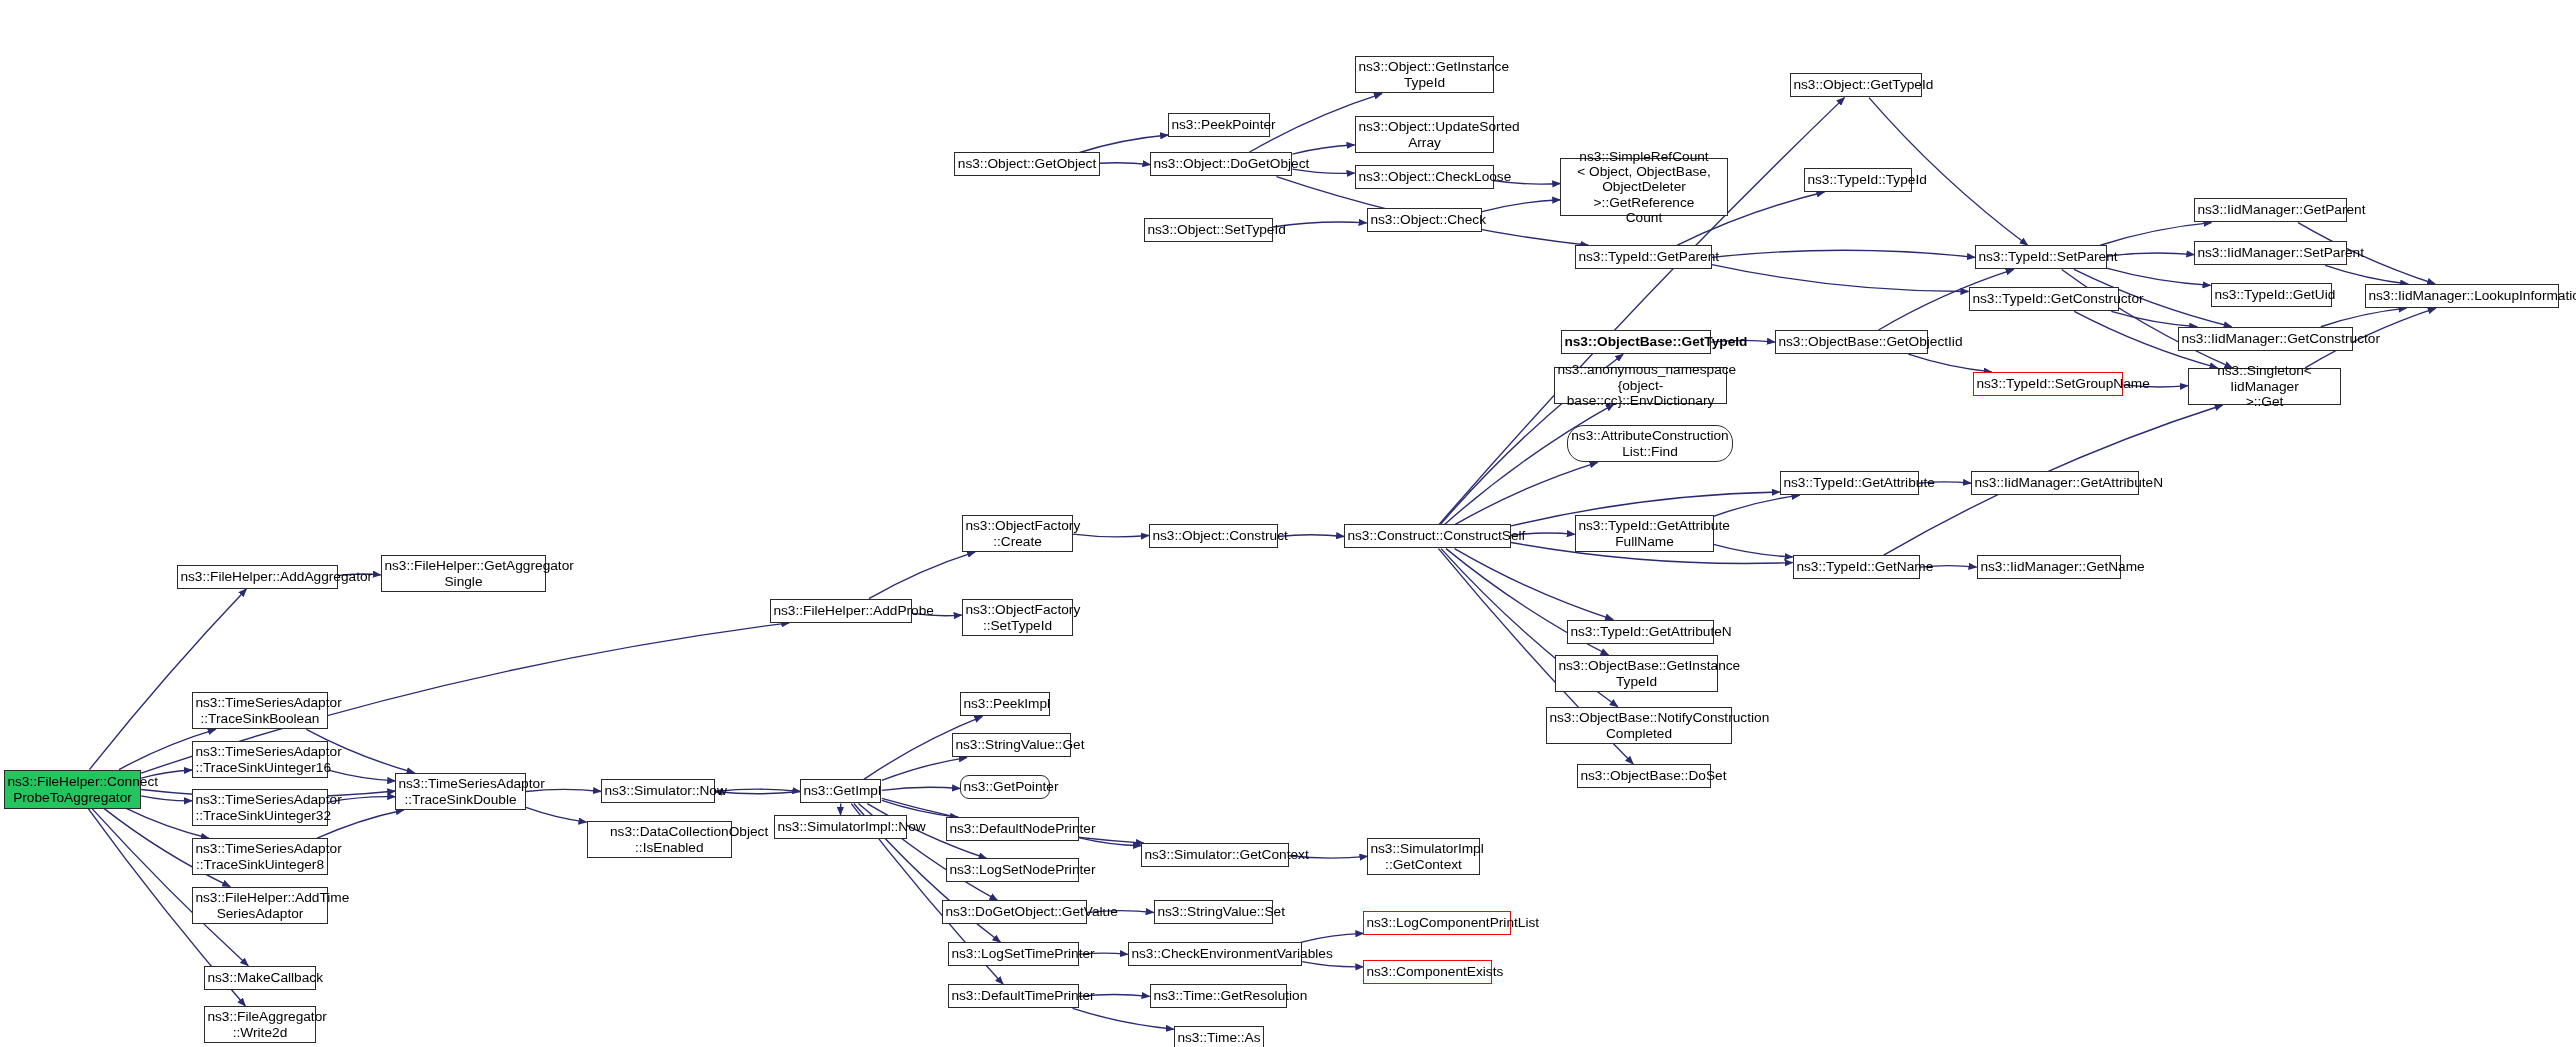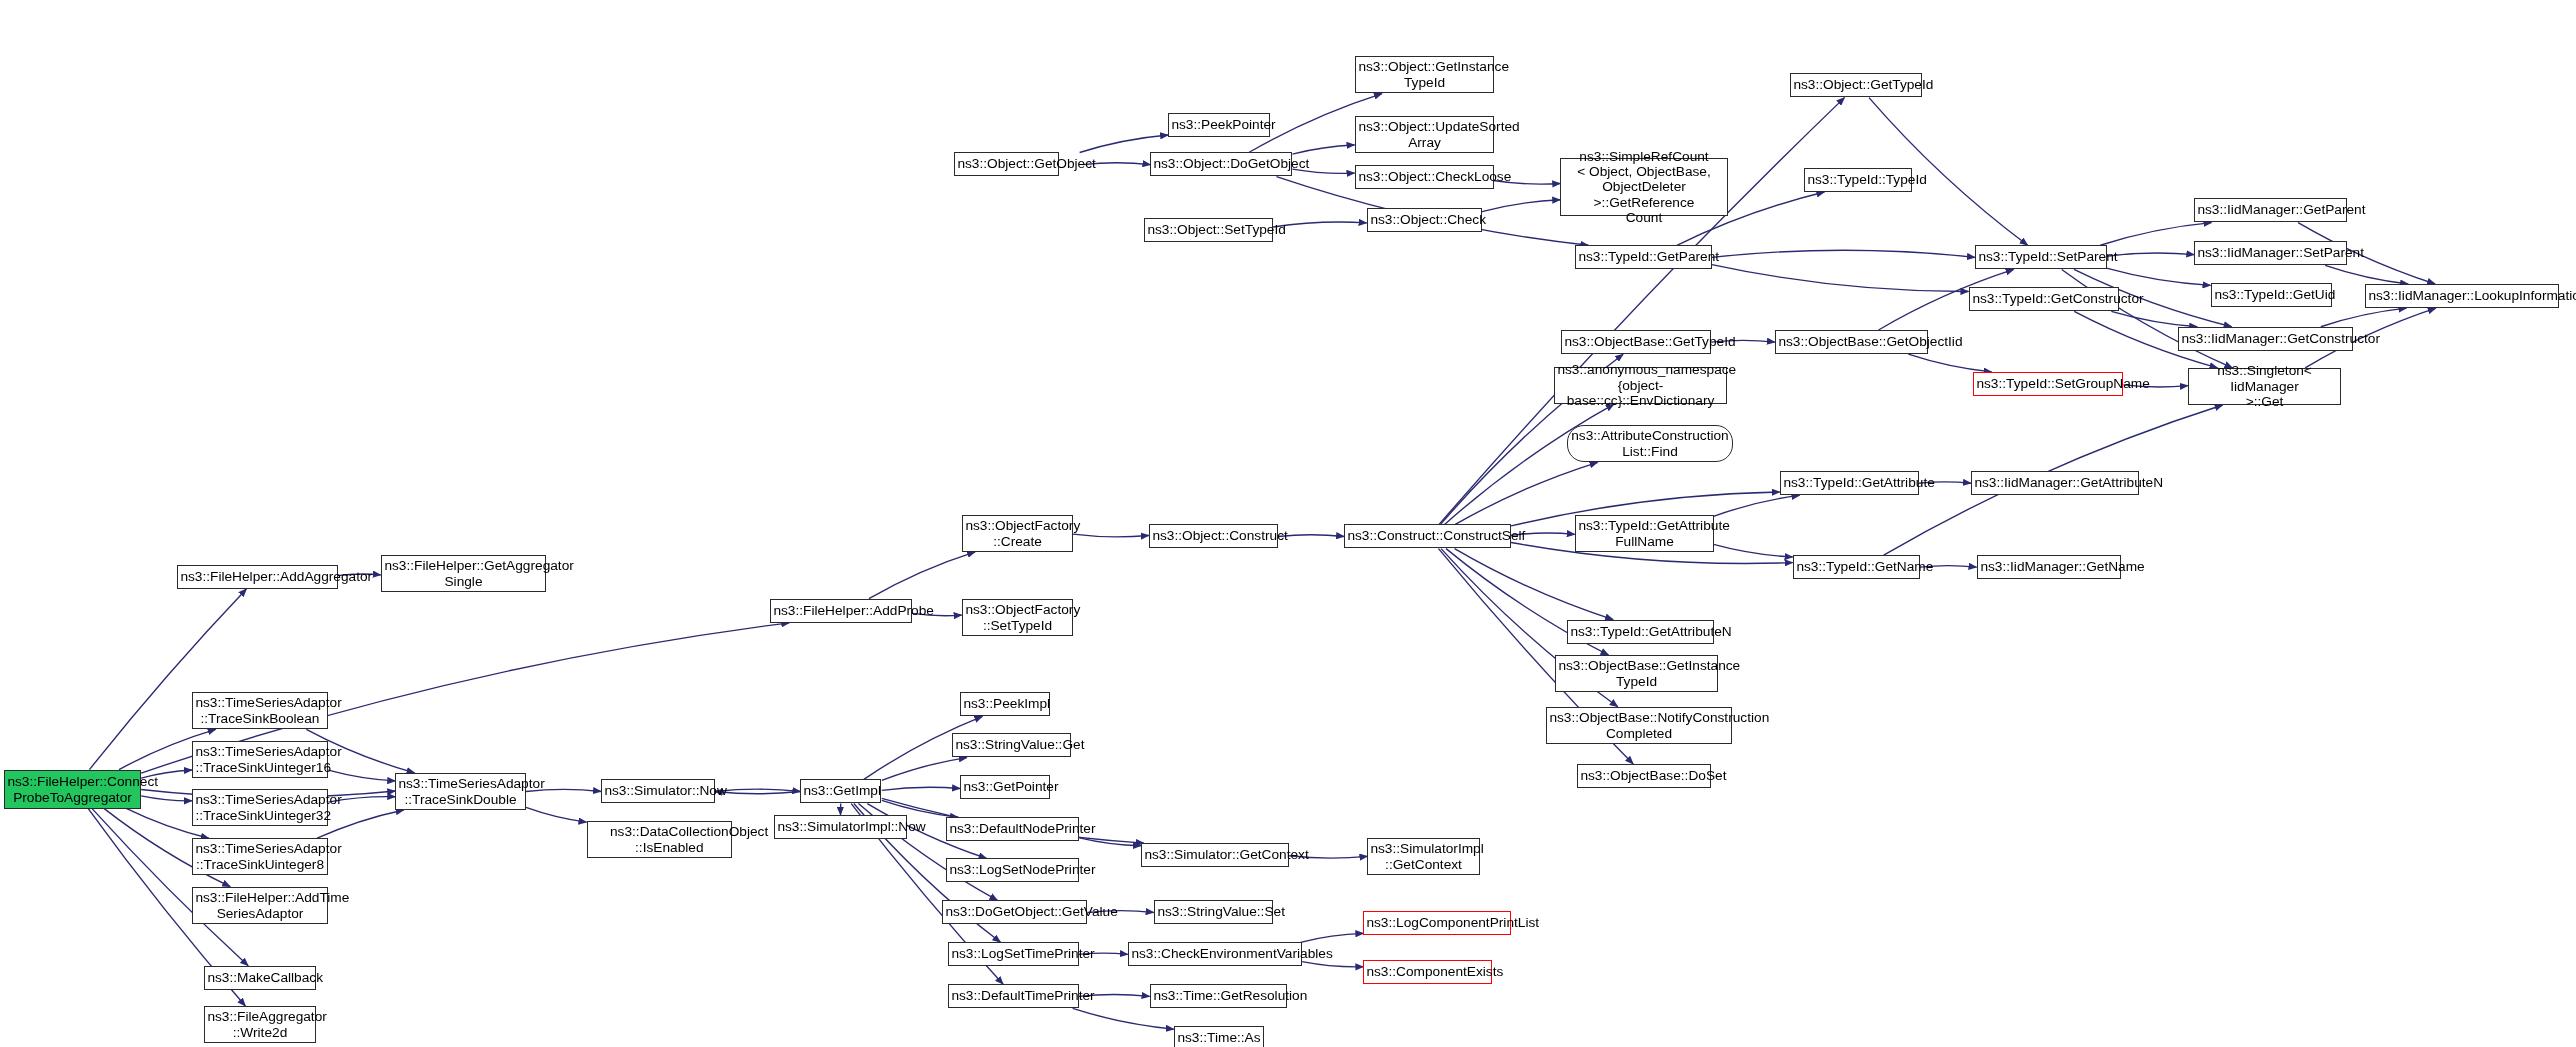--- a/index.html
+++ b/index.html
@@ -133,21 +133,21 @@
 ::Write2d</span></div>
       <div class="node" style="left: 395px; top: 773px; width: 131px; height: 37px;"><span class="lbl">ns3::TimeSeriesAdaptor
 ::TraceSinkDouble</span></div>
       <div class="node" style="left: 587px; top: 821px; width: 145px; height: 37px; padding-left: 22px;"><span class="lbl">ns3::DataCollectionObject
 ::IsEnabled</span></div>
       <div class="node" style="left: 601px; top: 779px; width: 114px; height: 24px;"><span class="lbl">ns3::Simulator::Now</span></div>
       <div class="node" style="left: 774px; top: 815px; width: 133px; height: 24px;"><span class="lbl">ns3::SimulatorImpl::Now</span></div>
       <div class="node" style="left: 800px; top: 779px; width: 81px; height: 24px;"><span class="lbl">ns3::GetImpl</span></div>
       <div class="node" style="left: 960px; top: 692px; width: 90px; height: 24px;"><span class="lbl">ns3::PeekImpl</span></div>
       <div class="node" style="left: 952px; top: 733px; width: 119px; height: 24px;"><span class="lbl">ns3::StringValue::Get</span></div>
-      <div class="node" style="left: 960px; top: 775px; width: 90px; height: 24px;"><span class="lbl">ns3::GetPointer</span></div>
+      <div class="node" style="left: 960px; top: 775px; width: 90px; height: 24px; border-radius: 9px;"><span class="lbl">ns3::GetPointer</span></div>
       <div class="node" style="left: 946px; top: 817px; width: 133px; height: 24px;"><span class="lbl">ns3::DefaultNodePrinter</span></div>
       <div class="node" style="left: 946px; top: 858px; width: 133px; height: 24px;"><span class="lbl">ns3::LogSetNodePrinter</span></div>
       <div class="node" style="left: 942px; top: 900px; width: 145px; height: 24px;"><span class="lbl">ns3::DoGetObject::GetValue</span></div>
       <div class="node" style="left: 948px; top: 942px; width: 131px; height: 24px;"><span class="lbl">ns3::LogSetTimePrinter</span></div>
       <div class="node" style="left: 948px; top: 984px; width: 131px; height: 24px;"><span class="lbl">ns3::DefaultTimePrinter</span></div>
       <div class="node" style="left: 1141px; top: 843px; width: 148px; height: 24px;"><span class="lbl">ns3::Simulator::GetContext</span></div>
       <div class="node" style="left: 1367px; top: 838px; width: 113px; height: 37px;"><span class="lbl">ns3::SimulatorImpl
 ::GetContext</span></div>
       <div class="node" style="left: 1154px; top: 900px; width: 119px; height: 24px;"><span class="lbl">ns3::StringValue::Set</span></div>
       <div class="node" style="left: 1128px; top: 942px; width: 174px; height: 24px;"><span class="lbl">ns3::CheckEnvironmentVariables</span></div>
@@ -155,21 +155,21 @@
       <div class="node red" style="left: 1363px; top: 960px; width: 129px; height: 24px;"><span class="lbl">ns3::ComponentExists</span></div>
       <div class="node" style="left: 1150px; top: 984px; width: 137px; height: 24px;"><span class="lbl">ns3::Time::GetResolution</span></div>
       <div class="node" style="left: 1174px; top: 1026px; width: 90px; height: 24px;"><span class="lbl">ns3::Time::As</span></div>
       <div class="node" style="left: 770px; top: 599px; width: 142px; height: 24px;"><span class="lbl">ns3::FileHelper::AddProbe</span></div>
       <div class="node" style="left: 962px; top: 515px; width: 111px; height: 37px;"><span class="lbl">ns3::ObjectFactory
 ::Create</span></div>
       <div class="node" style="left: 962px; top: 599px; width: 111px; height: 37px;"><span class="lbl">ns3::ObjectFactory
 ::SetTypeId</span></div>
       <div class="node" style="left: 1149px; top: 524px; width: 129px; height: 24px;"><span class="lbl">ns3::Object::Construct</span></div>
       <div class="node" style="left: 1344px; top: 524px; width: 167px; height: 24px;"><span class="lbl">ns3::Construct::ConstructSelf</span></div>
-      <div class="node" style="left: 954px; top: 152px; width: 105px; height: 24px;"><span class="lbl">ns3::Object::GetObject</span></div>
+      <div class="node" style="left: 954px; top: 152px; width: 146px; height: 24px;"><span class="lbl">ns3::Object::GetObject</span></div>
       <div class="node" style="left: 1150px; top: 152px; width: 142px; height: 24px;"><span class="lbl">ns3::Object::DoGetObject</span></div>
       <div class="node" style="left: 1168px; top: 113px; width: 102px; height: 24px;"><span class="lbl">ns3::PeekPointer</span></div>
       <div class="node" style="left: 1144px; top: 218px; width: 129px; height: 24px;"><span class="lbl">ns3::Object::SetTypeId</span></div>
       <div class="node" style="left: 1355px; top: 56px; width: 139px; height: 37px;"><span class="lbl">ns3::Object::GetInstance
 TypeId</span></div>
       <div class="node" style="left: 1355px; top: 116px; width: 139px; height: 37px;"><span class="lbl">ns3::Object::UpdateSorted
 Array</span></div>
       <div class="node" style="left: 1355px; top: 165px; width: 139px; height: 24px;"><span class="lbl">ns3::Object::CheckLoose</span></div>
       <div class="node" style="left: 1367px; top: 208px; width: 115px; height: 24px;"><span class="lbl">ns3::Object::Check</span></div>
       <div class="node" style="left: 1560px; top: 158px; width: 168px; height: 58px;"><span class="lbl">ns3::SimpleRefCount
@@ -182,21 +182,21 @@
       <div class="node" style="left: 1975px; top: 245px; width: 132px; height: 24px;"><span class="lbl">ns3::TypeId::SetParent</span></div>
       <div class="node" style="left: 1969px; top: 287px; width: 150px; height: 24px;"><span class="lbl">ns3::TypeId::GetConstructor</span></div>
       <div class="node" style="left: 2194px; top: 198px; width: 153px; height: 24px;"><span class="lbl">ns3::IidManager::GetParent</span></div>
       <div class="node" style="left: 2194px; top: 241px; width: 153px; height: 24px;"><span class="lbl">ns3::IidManager::SetParent</span></div>
       <div class="node" style="left: 2211px; top: 283px; width: 121px; height: 24px;"><span class="lbl">ns3::TypeId::GetUid</span></div>
       <div class="node" style="left: 2178px; top: 327px; width: 175px; height: 24px;"><span class="lbl">ns3::IidManager::GetConstructor</span></div>
       <div class="node" style="left: 2365px; top: 284px; width: 194px; height: 24px;"><span class="lbl">ns3::IidManager::LookupInformation</span></div>
       <div class="node" style="left: 2188px; top: 368px; width: 153px; height: 37px;"><span class="lbl">ns3::Singleton&lt; IidManager
 &gt;::Get</span></div>
       <div class="node red" style="left: 1973px; top: 372px; width: 150px; height: 24px;"><span class="lbl">ns3::TypeId::SetGroupName</span></div>
-      <div class="node" style="left: 1561px; top: 330px; width: 150px; height: 24px;"><span class="lbl">ns3::ObjectBase::GetTypeId</span></div>
+      <div class="node" style="left: 1561px; top: 330px; width: 150px; height: 24px; font-weight: bold;"><span class="lbl">ns3::ObjectBase::GetTypeId</span></div>
       <div class="node" style="left: 1775px; top: 330px; width: 153px; height: 24px;"><span class="lbl">ns3::ObjectBase::GetObjectIid</span></div>
       <div class="node" style="left: 1554px; top: 367px; width: 173px; height: 37px;"><span class="lbl">ns3::anonymous_namespace
 {object-base::cc}::EnvDictionary</span></div>
       <div class="node" style="left: 1567px; top: 425px; width: 166px; height: 37px; border-radius: 17px;"><span class="lbl">ns3::AttributeConstruction
 List::Find</span></div>
       <div class="node" style="left: 1780px; top: 471px; width: 139px; height: 24px;"><span class="lbl">ns3::TypeId::GetAttribute</span></div>
       <div class="node" style="left: 1971px; top: 471px; width: 168px; height: 24px;"><span class="lbl">ns3::IidManager::GetAttributeN</span></div>
       <div class="node" style="left: 1575px; top: 515px; width: 139px; height: 37px;"><span class="lbl">ns3::TypeId::GetAttribute
 FullName</span></div>
       <div class="node" style="left: 1793px; top: 555px; width: 127px; height: 24px;"><span class="lbl">ns3::TypeId::GetName</span></div>

